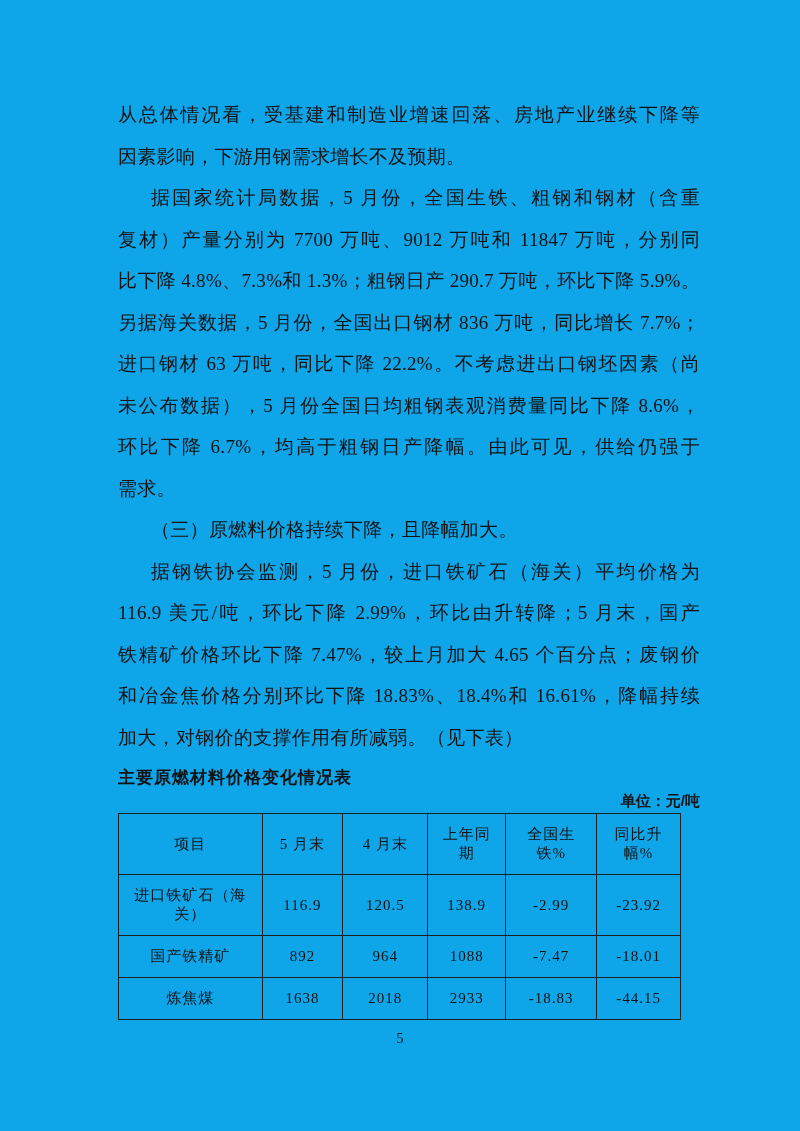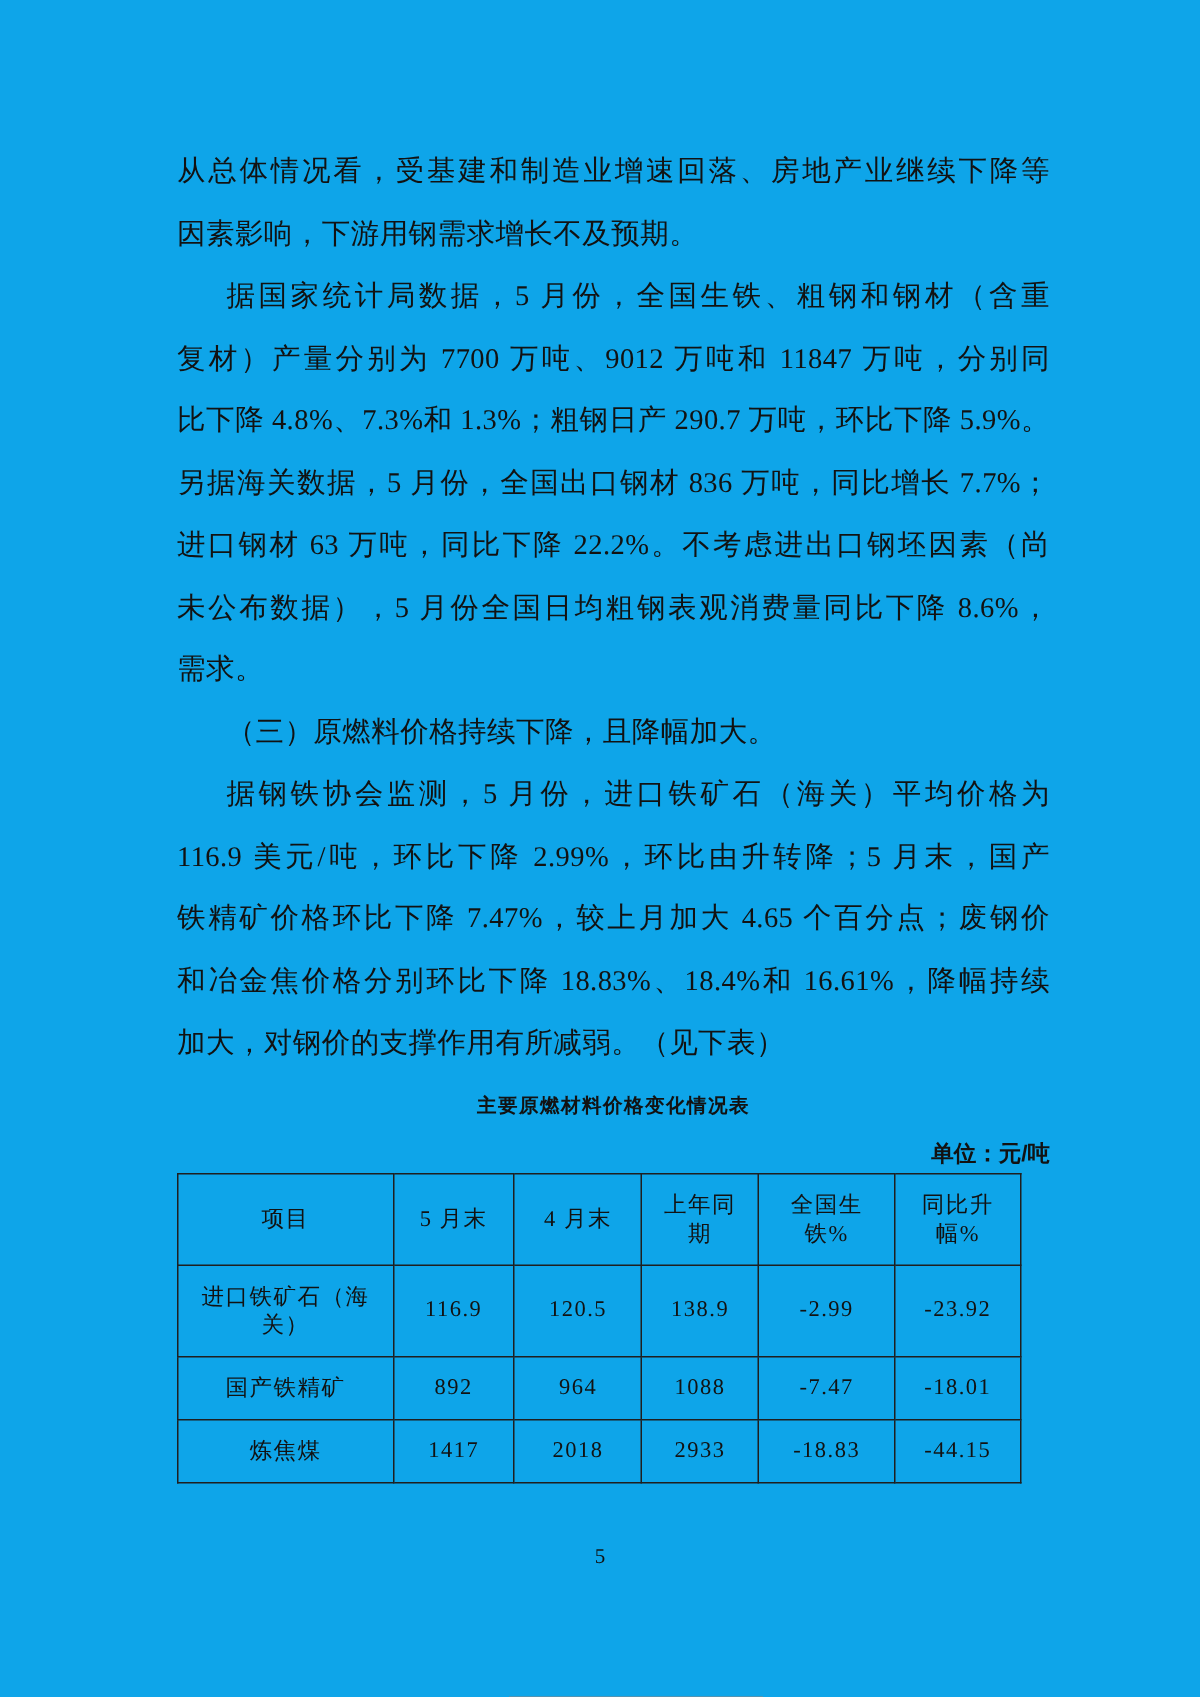--- a/index.html
+++ b/index.html
@@ -14,26 +14,26 @@
     letter-spacing:0.3px;
   }
   .fill{
     text-align:justify;text-align-last:justify;text-justify:inter-character;
     white-space:normal;
   }
   .indent{text-indent:33px;}
   .heading{font-family:"Liberation Serif","DejaVu Serif",serif;font-weight:500;}
   .table-block{margin-top:8px;}
   .table-title{
-    text-align:center;font-family:"Liberation Sans","DejaVu Sans",sans-serif;
-    font-weight:bold;font-size:13px;letter-spacing:1px;height:24px;line-height:24px;
+    font-family:"Liberation Sans","DejaVu Sans",sans-serif;
+    font-weight:bold;font-size:17px;letter-spacing:1px;height:24px;line-height:24px;
   }
   .table-unit{
     text-align:right;font-family:"Liberation Sans","DejaVu Sans",sans-serif;
-    font-weight:bold;font-size:15px;height:20px;line-height:20px;margin-top:11px;
+    font-weight:bold;font-size:15px;height:20px;line-height:20px;margin-top:1px;
   }
   table.price{
     border-collapse:collapse;width:563px;margin-top:2px;
     font-size:15px;color:#121212;
   }
   table.price th,table.price td{
     border:1px solid #1f1f1f;text-align:center;vertical-align:middle;
     font-weight:normal;padding:11px;letter-spacing:1px;
   }
   table.price thead tr{height:42px;}
@@ -50,20 +50,21 @@
   <div class="content">
 
     <div class="line fill">从总体情况看，受基建和制造业增速回落、房地产业继续下降等</div>
     <div class="line">因素影响，下游用钢需求增长不及预期。</div>
     <div class="line fill indent">据国家统计局数据，5 月份，全国生铁、粗钢和钢材（含重</div>
     <div class="line fill">复材）产量分别为 7700 万吨、9012 万吨和 11847 万吨，分别同</div>
     <div class="line fill">比下降 4.8%、7.3%和 1.3%；粗钢日产 290.7 万吨，环比下降 5.9%。</div>
     <div class="line fill">另据海关数据，5 月份，全国出口钢材 836 万吨，同比增长 7.7%；</div>
     <div class="line fill">进口钢材 63 万吨，同比下降 22.2%。不考虑进出口钢坯因素（尚</div>
     <div class="line fill">未公布数据），5 月份全国日均粗钢表观消费量同比下降 8.6%，</div>
+    <div class="line fill">环比下降 6.7%，均高于粗钢日产降幅。由此可见，供给仍强于</div>
     <div class="line">需求。</div>
     <div class="line indent heading">（三）原燃料价格持续下降，且降幅加大。</div>
     <div class="line fill indent">据钢铁协会监测，5 月份，进口铁矿石（海关）平均价格为</div>
     <div class="line fill">116.9 美元/吨，环比下降 2.99%，环比由升转降；5 月末，国产</div>
     <div class="line fill">铁精矿价格环比下降 7.47%，较上月加大 4.65 个百分点；废钢价</div>
     <div class="line fill">和冶金焦价格分别环比下降 18.83%、18.4%和 16.61%，降幅持续</div>
     <div class="line">加大，对钢价的支撑作用有所减弱。（见下表）</div>
 
     <div class="table-block">
       <div class="table-title">主要原燃材料价格变化情况表</div>
@@ -100,21 +101,21 @@
           <tr>
             <td>国产铁精矿</td>
             <td>892</td>
             <td>964</td>
             <td>1088</td>
             <td>-7.47</td>
             <td>-18.01</td>
           </tr>
           <tr>
             <td>炼焦煤</td>
-            <td>1417</td>
+            <td>1638</td>
             <td>2018</td>
             <td>2933</td>
             <td>-18.83</td>
             <td>-44.15</td>
           </tr>
         </tbody>
       </table>
     </div>
   </div>
 

